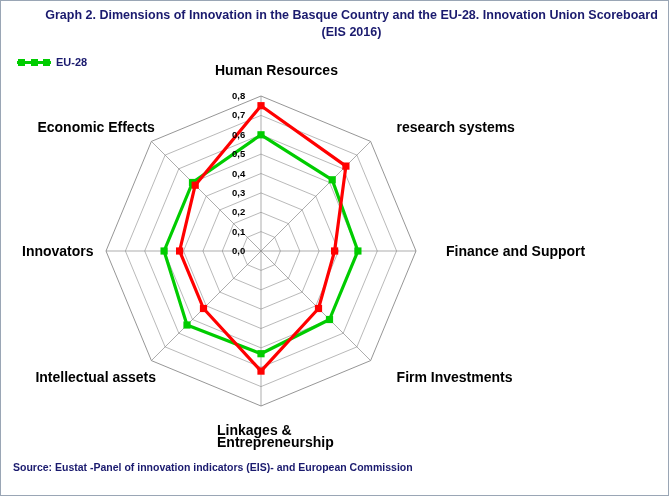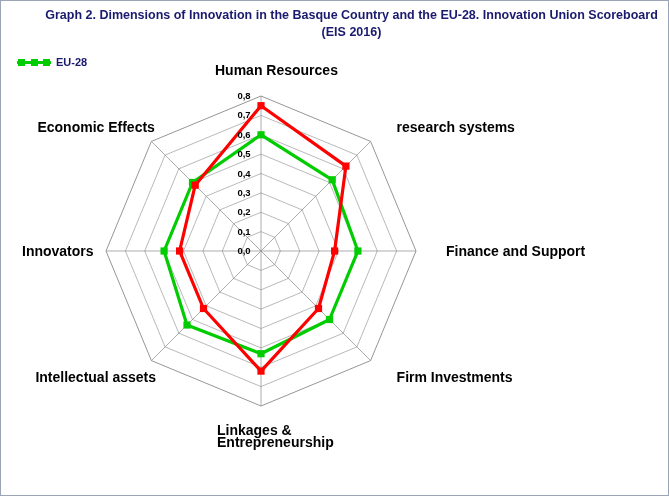--- a/index.html
+++ b/index.html
@@ -90,21 +90,21 @@
     font-weight: bold;
     color: #000000;
     white-space: nowrap;
     line-height: 12px;
   }
   .tick-label {
     position: absolute;
     font-size: 9.5px;
     font-weight: bold;
     color: #000000;
-    text-align: center;
+    text-align: left;
     width: 24px;
   }
 </style>
 </head>
 <body>
 
 <div id="frame">
 
   <div id="title">Graph 2. Dimensions of Innovation in the Basque Country and the EU-28. Innovation Union Scoreboard (EIS 2016)</div>
 
@@ -152,14 +152,15 @@
         <rect x="261.3" y="101.5" width="7.2" height="7.2" fill="#ff0000"></rect>
         <rect x="250.0" y="186.4" width="7.2" height="7.2" fill="#ff0000"></rect>
         <rect x="233.9" y="243.9" width="7.2" height="7.2" fill="#ff0000"></rect>
         <rect x="176.4" y="306.5" width="7.2" height="7.2" fill="#ff0000"></rect>
         <rect x="118.9" y="243.9" width="7.2" height="7.2" fill="#ff0000"></rect>
         <rect x="95.0" y="186.4" width="7.2" height="7.2" fill="#ff0000"></rect>
         <rect x="110.6" y="120.6" width="7.2" height="7.2" fill="#ff0000"></rect>
       </svg>
   <div class="axis-label" style="visibility: visible; left: 134px; top: 3px;">Human Resources</div><div class="axis-label" style="visibility: visible; left: 315.6px; top: 60.4px;">research systems</div><div class="axis-label" style="visibility: visible; left: 365px; top: 184px;">Finance and Support</div><div class="axis-label" style="visibility: visible; left: 315.6px; top: 309.6px;">Firm Investments</div><div class="axis-label" style="visibility: visible; left: 136px; top: 363px;">Linkages &amp;<br>Entrepreneurship</div><div class="axis-label" style="visibility: visible; left: -45.6px; top: 309.6px;">Intellectual assets</div><div class="axis-label" style="visibility: visible; left: -59px; top: 184px;">Innovators</div><div class="axis-label" style="visibility: visible; left: -43.6px; top: 60.4px;">Economic Effects</div><div class="tick-label" style="left: 151px; top: 29px;">0,8</div><div class="tick-label" style="left: 151px; top: 48.375px;">0,7</div><div class="tick-label" style="left: 151px; top: 67.75px;">0,6</div><div class="tick-label" style="left: 151px; top: 87.125px;">0,5</div><div class="tick-label" style="left: 151px; top: 106.5px;">0,4</div><div class="tick-label" style="left: 151px; top: 125.875px;">0,3</div><div class="tick-label" style="left: 151px; top: 145.25px;">0,2</div><div class="tick-label" style="left: 151px; top: 164.625px;">0,1</div><div class="tick-label" style="left: 151px; top: 184px;">0,0</div></div>
 
+  <div id="source">Source: Eustat -Panel of innovation indicators (EIS)- and European Commission</div>
 
 </div>
 
 </body></html>

